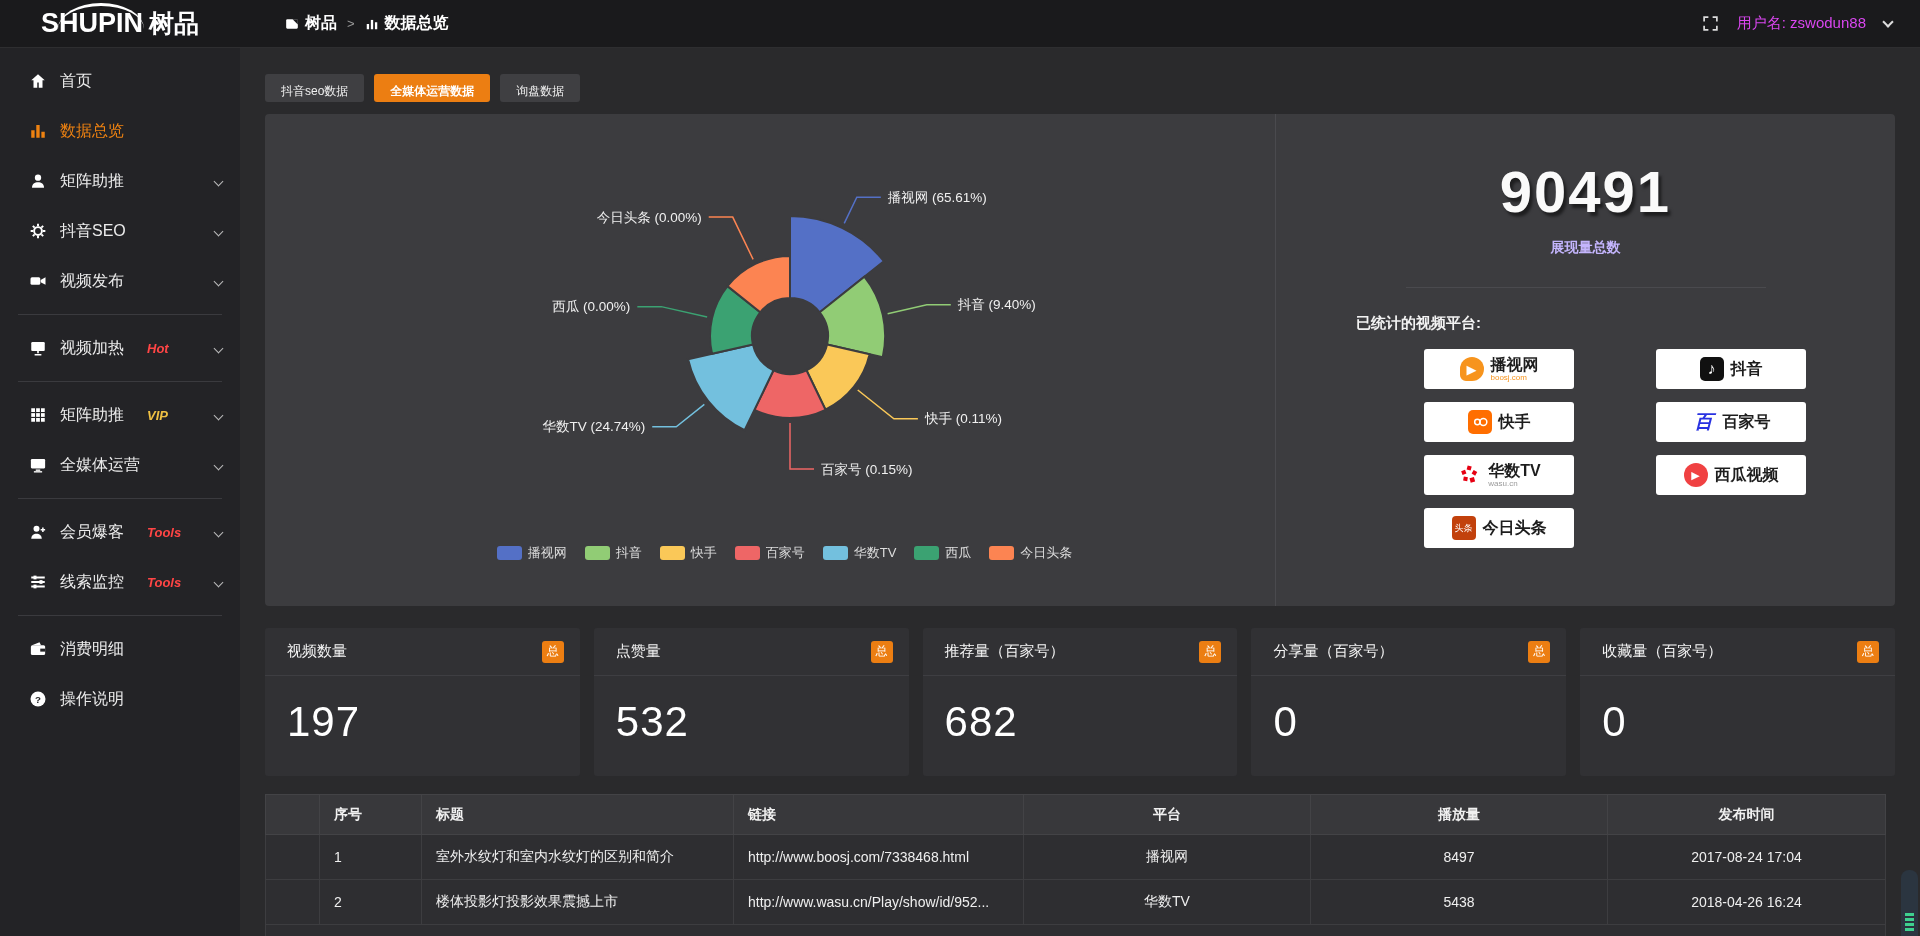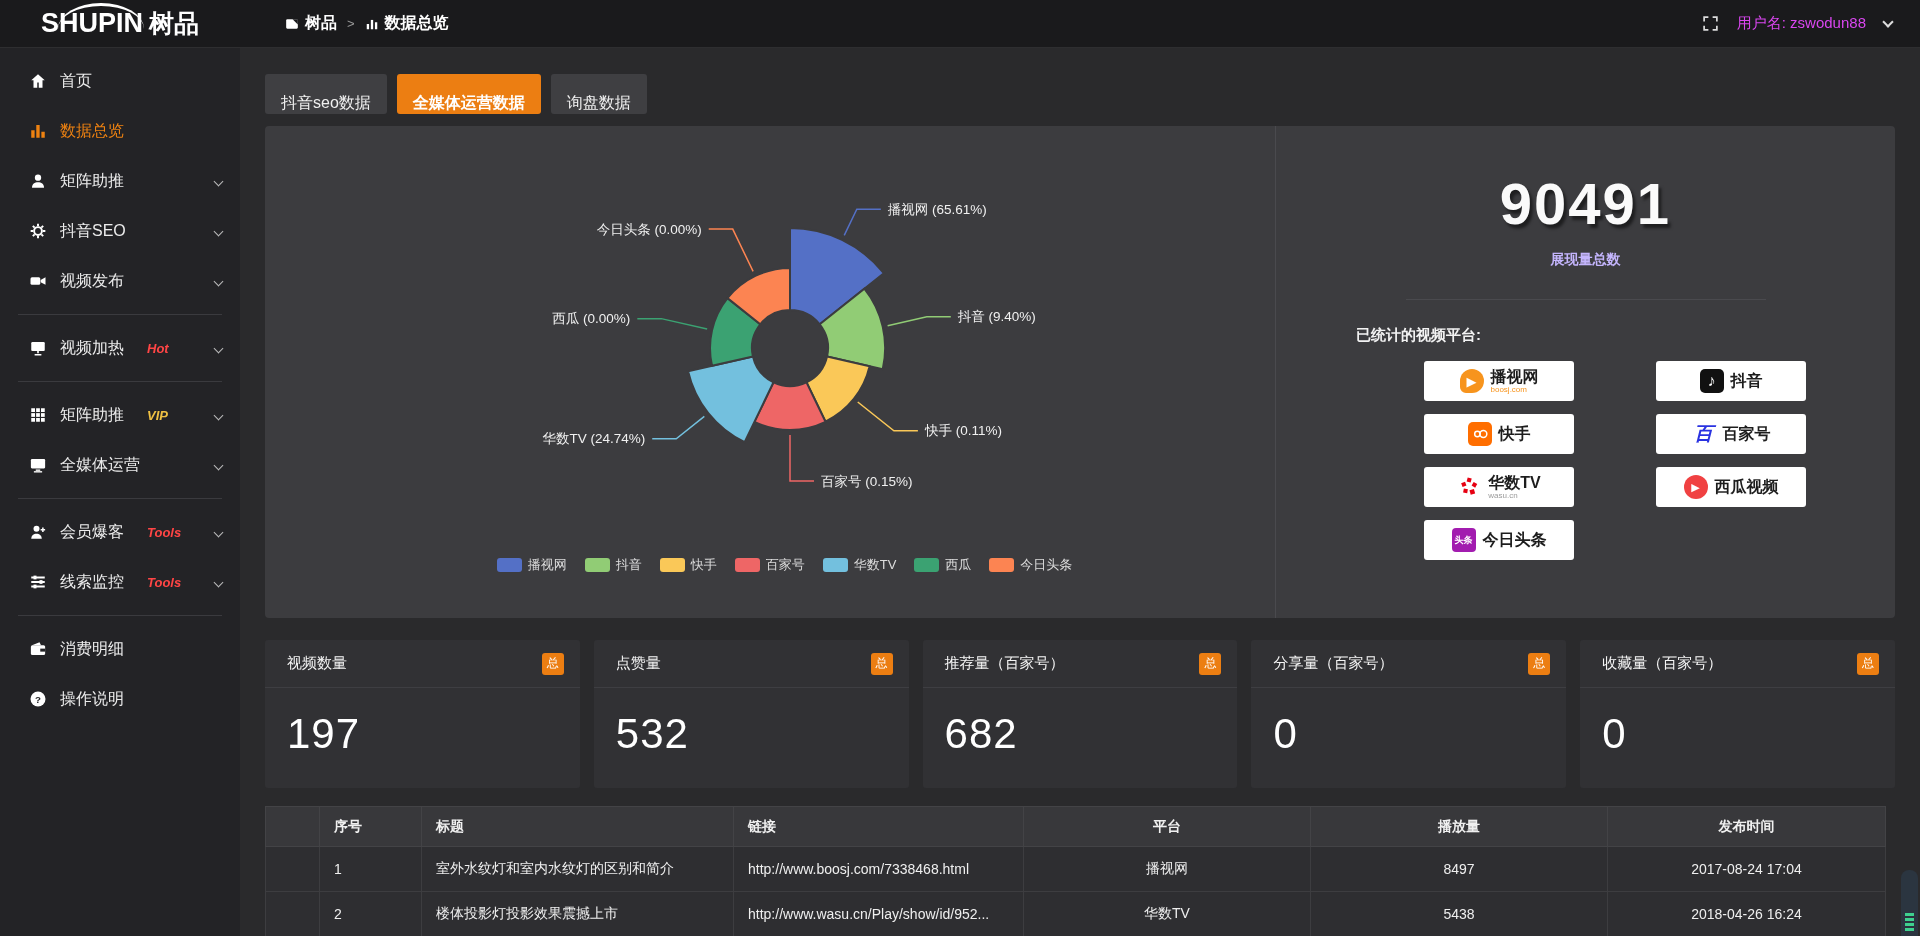--- a/index.html
+++ b/index.html
@@ -26,21 +26,21 @@
   .side-item .lbl { flex:0 0 auto; }
   .side-item .ic { width:19px; height:19px; display:inline-flex; align-items:center; justify-content:center; color:#fff;}
   .side-item.active, .side-item.active .ic { color:#ee8211; }
   .side-tag { font-size:13px; font-weight:bold; font-style:italic; margin-left:10px; }
   .side-chev { margin-left:auto; width:7px; height:7px; border-right:1.5px solid #bbb; border-bottom:1.5px solid #bbb;
                transform:rotate(45deg); }
   .side-div { height:1px; background:#3a3a3e; margin:8px 18px; }
   
   .main { position:absolute; left:240px; top:48px; width:1680px; padding:26px 25px 0 25px; }
   .tabs { display:flex; gap:10px; }
-  .tab { background:#3f3f42; color:#f0f0f0; font-size:16px; padding:12px 16px; height:40px; line-height:34px;
+  .tab { background:#3f3f42; color:#f0f0f0; font-size:12px; padding:0 16px; height:28px; line-height:34px;
          border-radius:3px; cursor:pointer; }
   .tab.active { background:#ec7e12; font-weight:bold; color:#fff;font-family:Liberation Serif, serif; }
   
   .panel { margin-top:12px; height:492px; background:#3c3c3f; border-radius:4px; display:flex; }
   .chart-left { flex:1; display:flex; flex-direction:column; align-items:center;padding-left:29px; }
   .legend { display:flex; gap:18px; align-items:center; margin-top:2px; }
   .legend-item { display:flex; align-items:center; gap:6px; color:#ddd; font-size:13px; cursor:pointer;}
   .legend-swatch { width:25px; height:14px; border-radius:3px; }
   .chart-right { width:620px; border-left:1px solid #4a4a4e; padding-top:44px; }
   .big-number { text-align:center; color:#fafafa; font-size:58px; font-weight:bold;
@@ -380,21 +380,21 @@
               <span class="pill-sub" style="color:#9a9a9a">wasu.cn</span>
             </span>
           </div>
           <div class="pill">
             <span class="pill-ic" style="background:#f04142;border-radius:50%;font-size:11px">▶</span>
             <span class="pill-txt">
               <span class="pill-name">西瓜视频</span>
             </span>
           </div>
           <div class="pill">
-            <span class="pill-ic" style="background:#a21caf;border-radius:4px;font-size:9px;font-weight:bold;line-height:10px">头条</span>
+            <span class="pill-ic" style="background:#c2410c;border-radius:4px;font-size:9px;font-weight:normal;line-height:10px">头条</span>
             <span class="pill-txt">
               <span class="pill-name">今日头条</span>
             </span>
           </div>
         </div>
     </div>
   </div>
 
   <div class="stats" id="stats">
       <div class="card">

